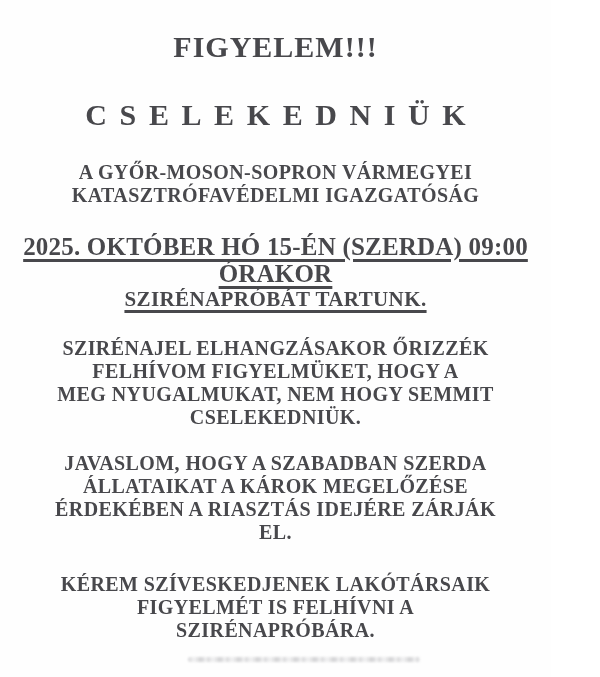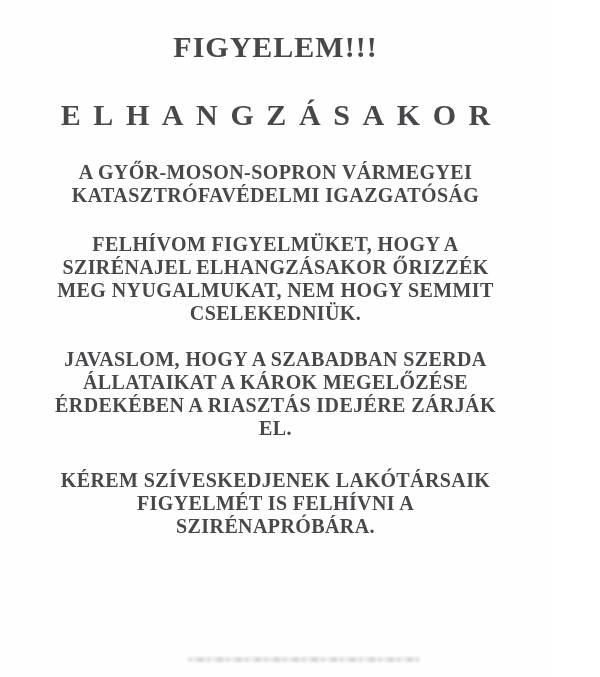--- a/index.html
+++ b/index.html
@@ -85,31 +85,36 @@
     border-radius: 2px;
   }
 </style>
 </head>
 <body>
 
 <div class="page">
 
   <h1 class="attention">FIGYELEM!!!</h1>
 
-  <h2 class="siren-title">ELHANGZÁSAKOR</h2>
+  <h2 class="siren-title">CSELEKEDNIÜK</h2>
 
   <p class="para issuer">
     <span class="line">A GYŐR-MOSON-SOPRON VÁRMEGYEI</span>
     <span class="line">KATASZTRÓFAVÉDELMI IGAZGATÓSÁG</span>
   </p>
 
+  <p class="para schedule">
+    <span class="line big underlined">2025. OKTÓBER HÓ 15-ÉN (SZERDA) 09:00</span>
+    <span class="line big underlined">ÓRAKOR</span>
+    <span class="line event underlined">SZIRÉNAPRÓBÁT TARTUNK.</span>
+  </p>
 
   <p class="para calm">
+    <span class="line">SZIRÉNAJEL ELHANGZÁSAKOR ŐRIZZÉK</span>
     <span class="line">FELHÍVOM FIGYELMÜKET, HOGY A</span>
-    <span class="line">SZIRÉNAJEL ELHANGZÁSAKOR ŐRIZZÉK</span>
     <span class="line">MEG NYUGALMUKAT, NEM HOGY SEMMIT</span>
     <span class="line">CSELEKEDNIÜK.</span>
   </p>
 
   <p class="para animals">
     <span class="line">JAVASLOM, HOGY A SZABADBAN SZERDA</span>
     <span class="line">ÁLLATAIKAT A KÁROK MEGELŐZÉSE</span>
     <span class="line">ÉRDEKÉBEN A RIASZTÁS IDEJÉRE ZÁRJÁK</span>
     <span class="line">EL.</span>
   </p>

